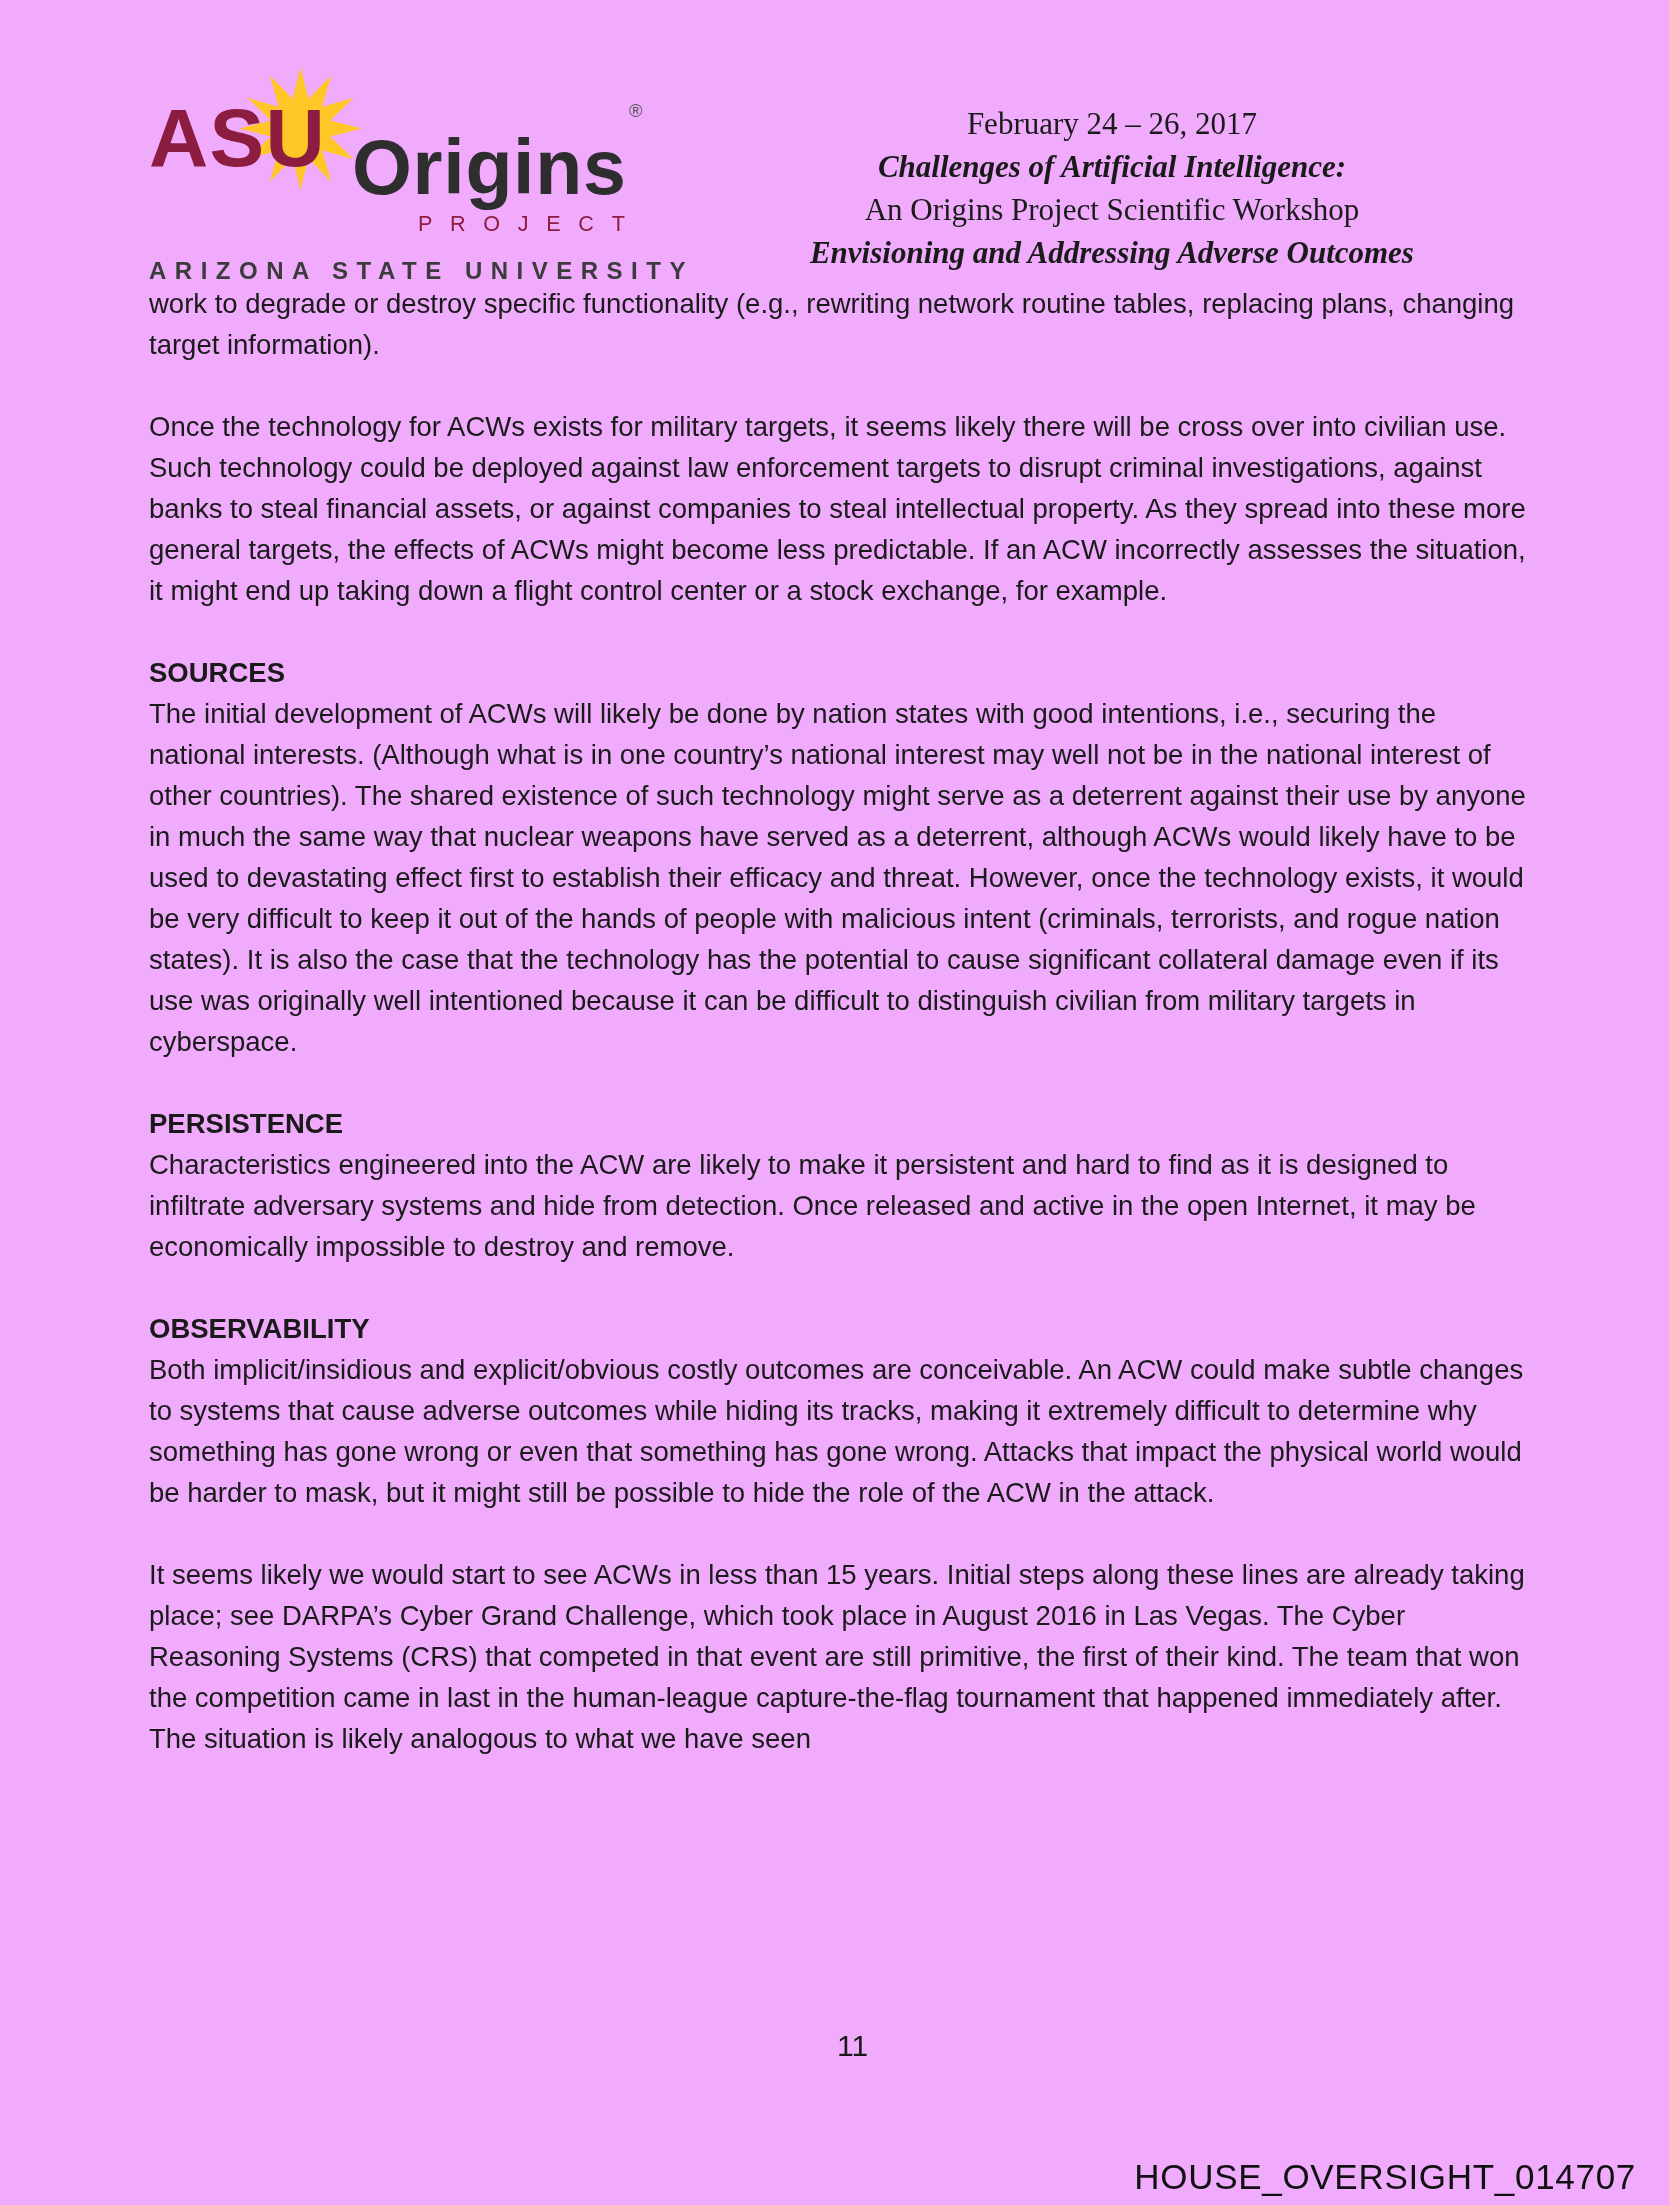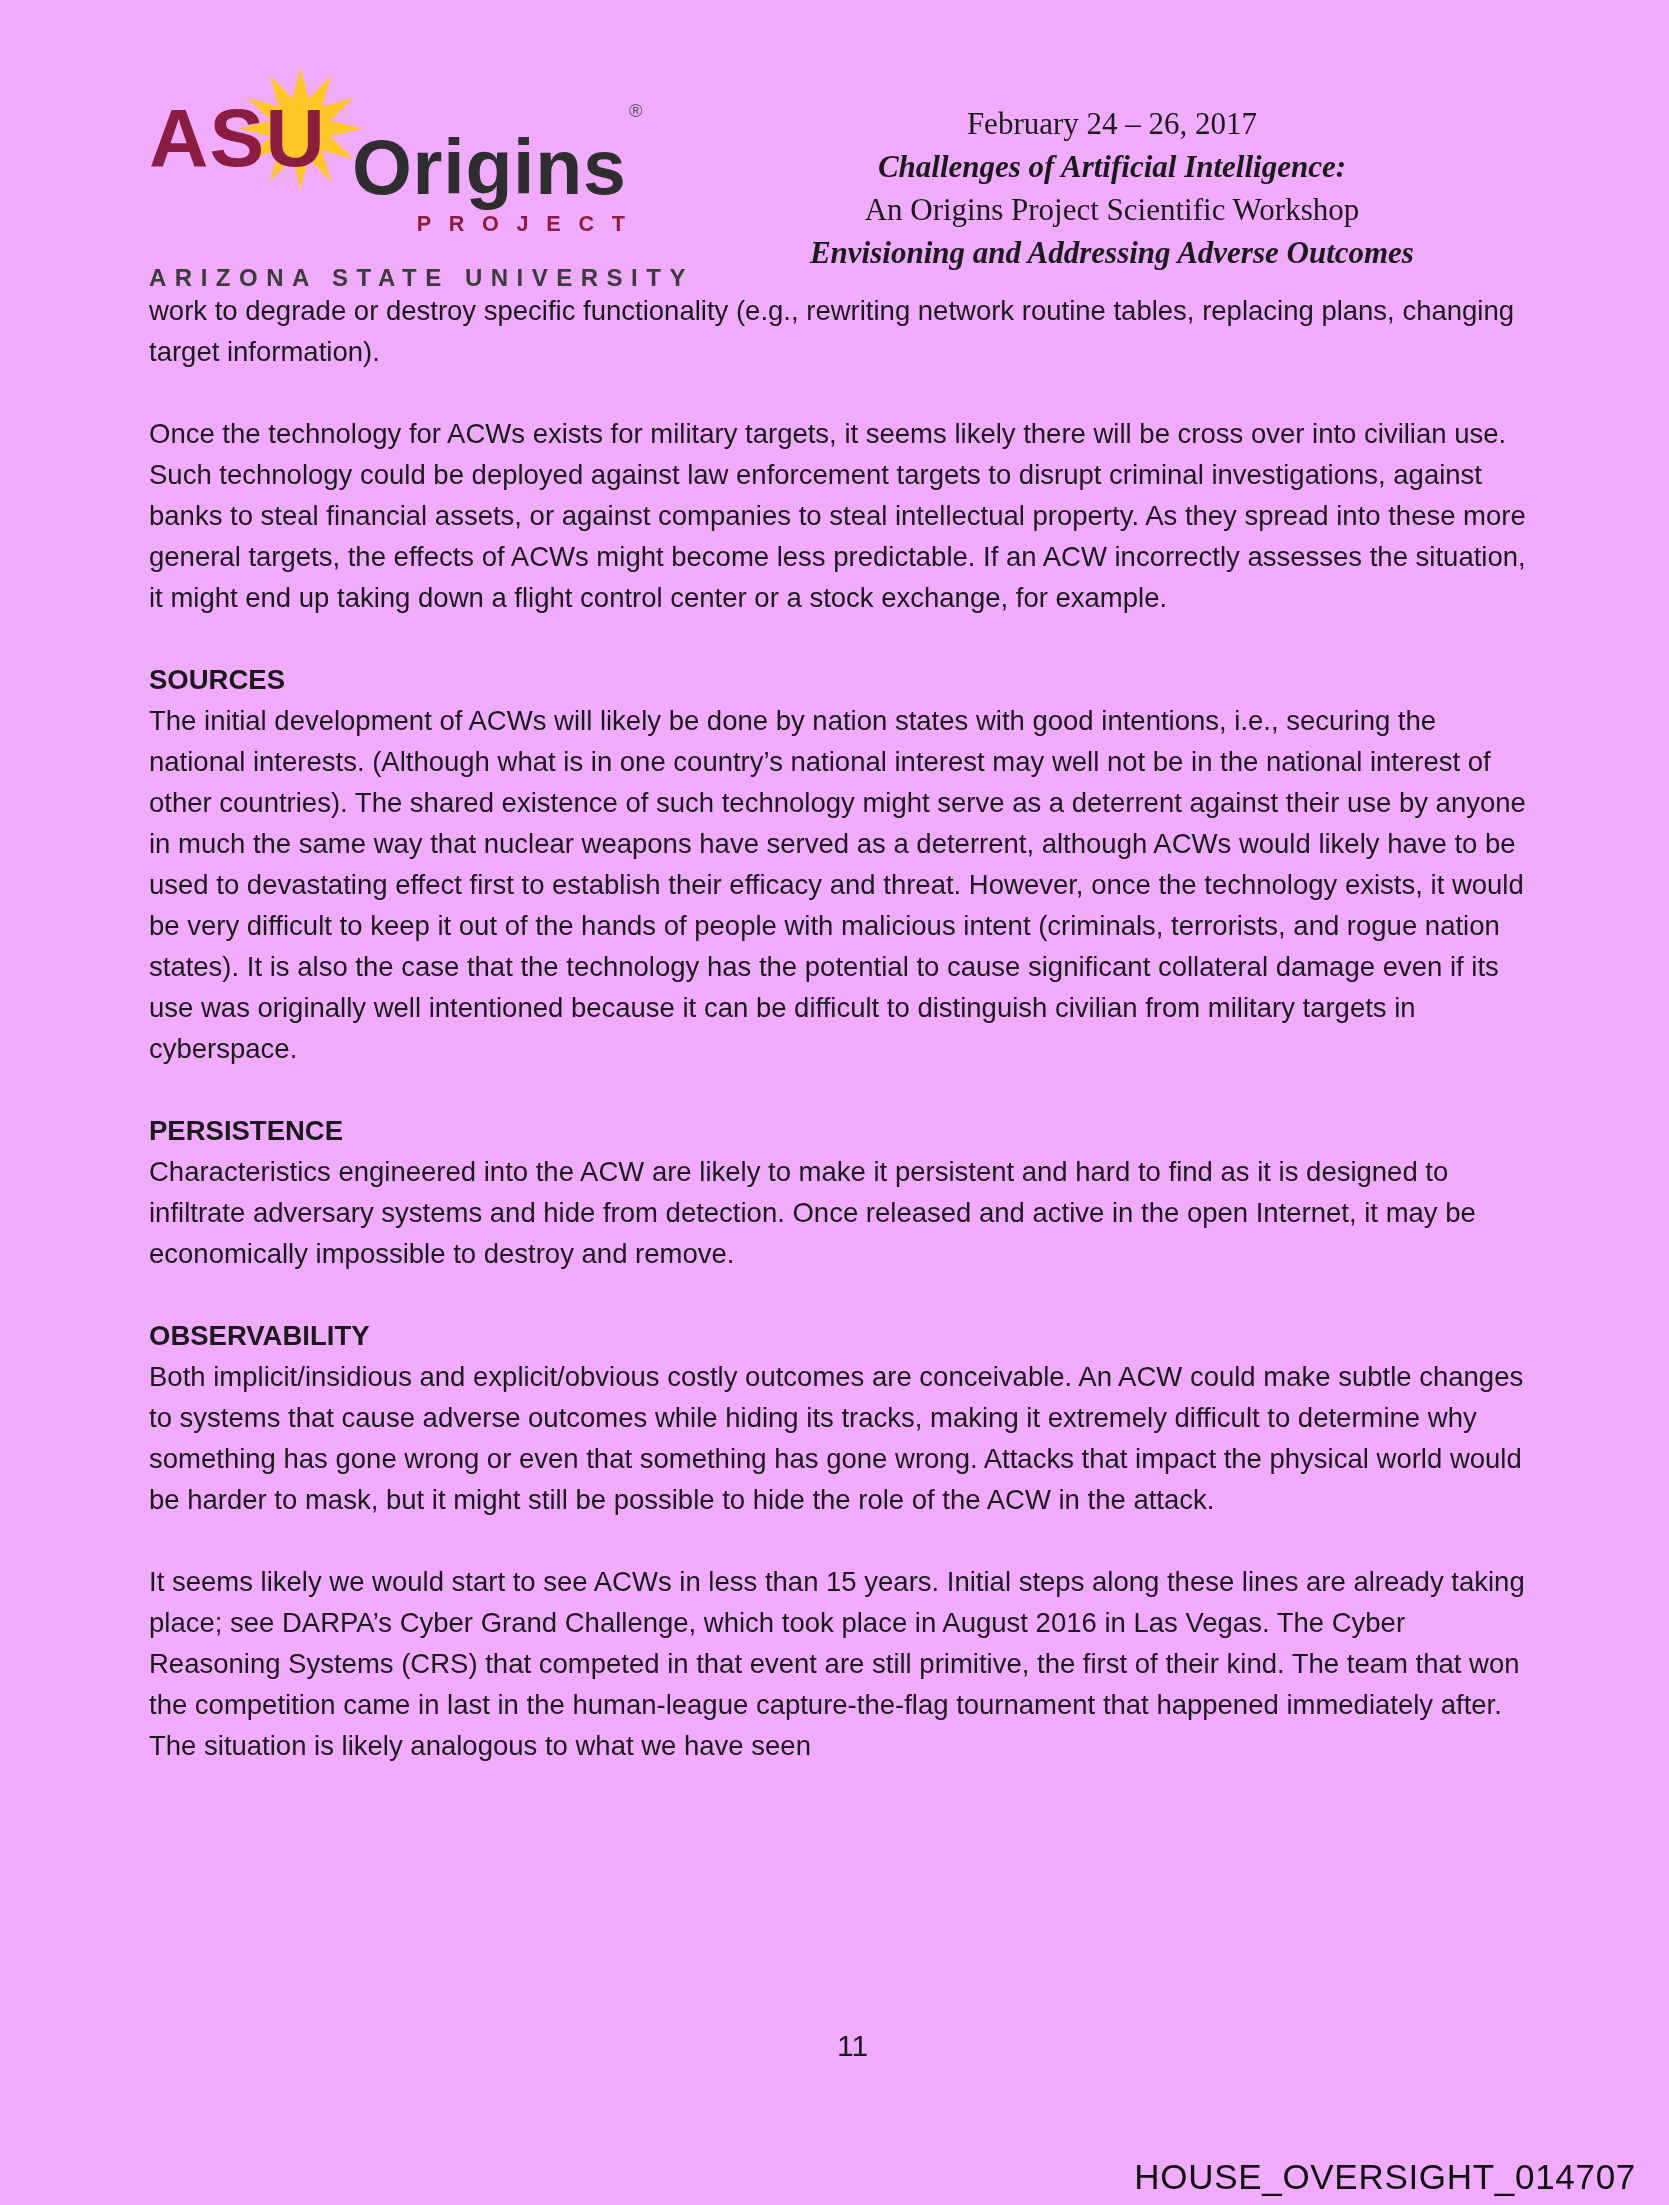--- a/index.html
+++ b/index.html
@@ -78,30 +78,30 @@
   .logo-reg {
     font-size: 18.3px;
     color: #555555;
     margin-left: 2.6px;
     line-height: 1;
     padding-top: 5.2px;
   }
 
   .logo-project {
     font-size: 21.6px;
-    font-weight: 700;
+    font-weight: 400;
     color: #8C1D40;
     letter-spacing: 17.7px;
     text-align: right;
     margin-top: 6.5px;
     line-height: 1;
   }
 
   .logo-univ {
-    margin-top: 32px;
+    margin-top: 25px;
     font-size: 24px;
     font-weight: 700;
     letter-spacing: 8.5px;
     color: #3b3b3b;
     line-height: 1;
     white-space: nowrap;
   }
 
   .meta {
     flex: 1 1 auto;

